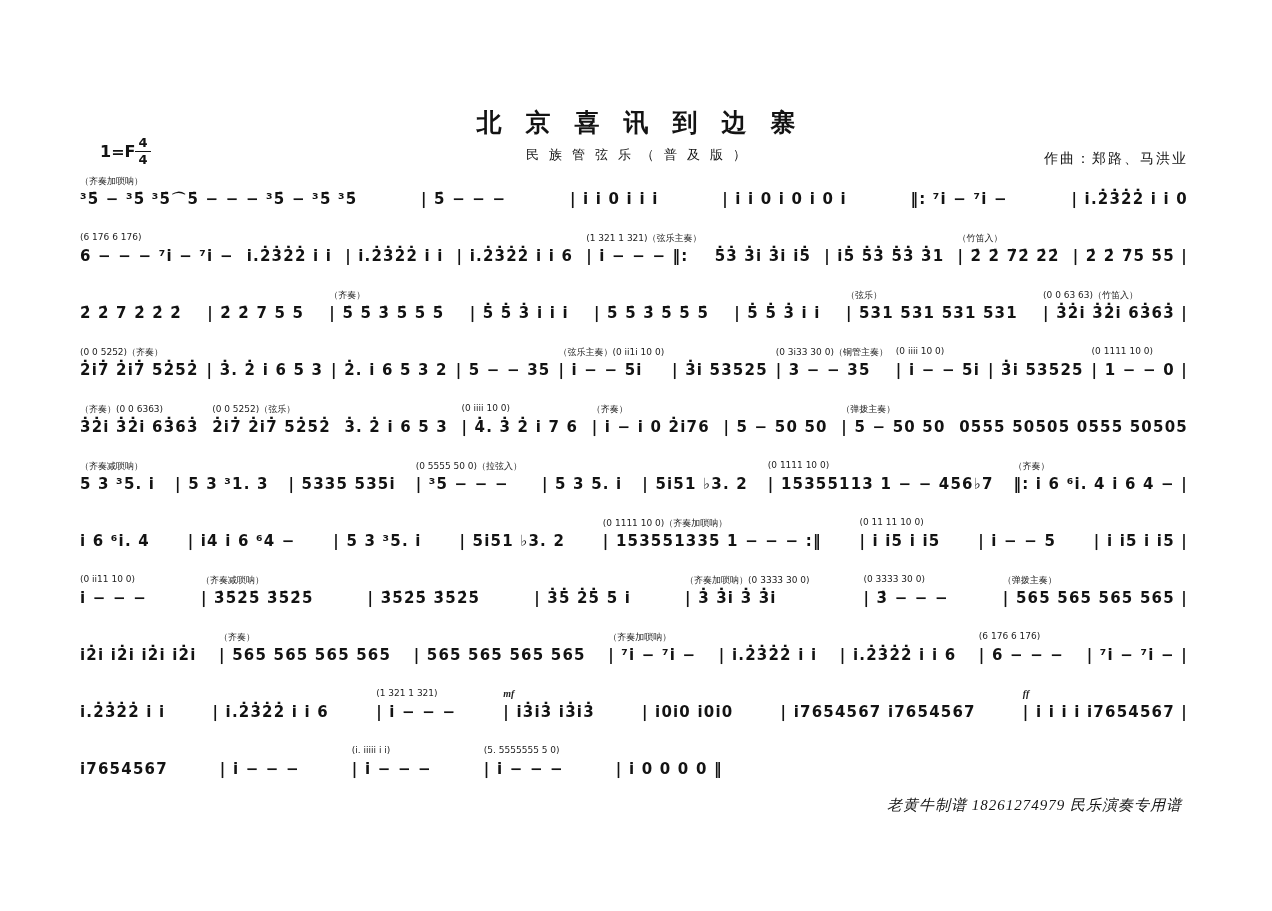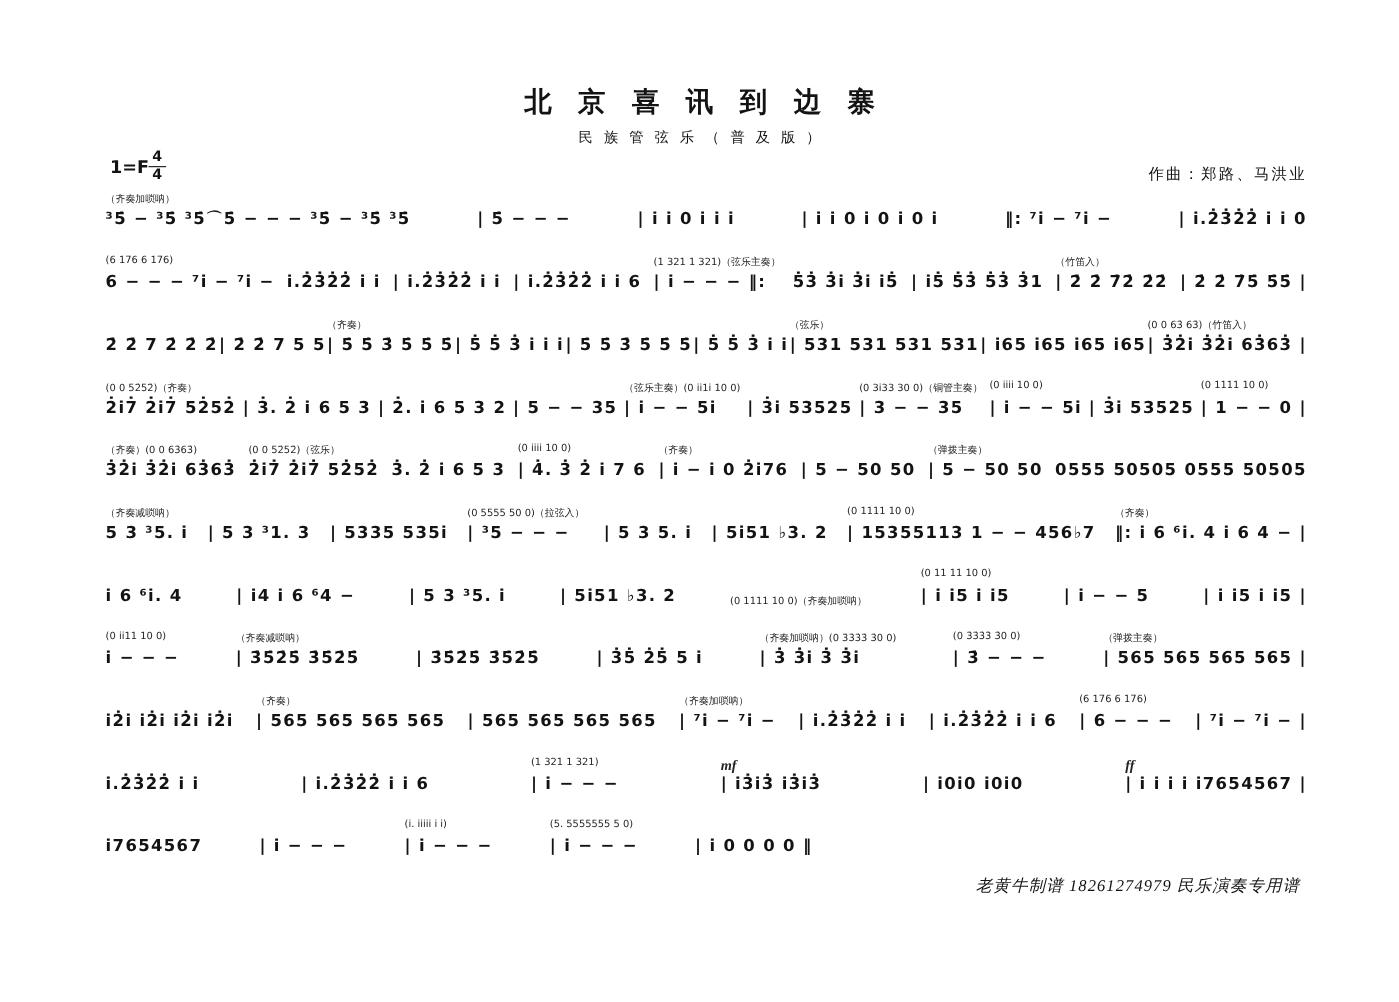--- a/index.html
+++ b/index.html
@@ -1,37 +1,37 @@
 <!DOCTYPE html>
 <html><head>
 <meta charset="utf-8">
 <style>
   html,body{margin:0;padding:0;background:#e8e8e8;}
   .sheet{position:relative;width:1272px;height:911px;background:#ffffff;color:#131313;
          font-family:"Liberation Serif",serif;overflow:hidden;}
-  .title{text-align:center;padding-top:76px;font-size:25px;font-weight:600;
+  .title{text-align:center;padding-top:106px;font-size:25px;font-weight:600;
          letter-spacing:24px;text-indent:24px;}
   .subtitle{text-align:center;margin-top:7px;font-size:13px;letter-spacing:10px;text-indent:10px;}
   .composer{position:absolute;top:150px;right:84px;font-size:14px;letter-spacing:2px;}
   .keysig{position:absolute;top:136px;left:100px;display:flex;align-items:center;
           font-family:"DejaVu Sans",sans-serif;font-weight:bold;font-size:16px;}
   .meter{display:inline-block;text-align:center;font-size:13px;line-height:1.05;}
   .meter .num{display:block;border-bottom:1.5px solid #131313;padding:0 3px 1px;}
   .meter .den{display:block;padding-top:1px;}
-  .score{position:absolute;left:96px;right:84px;top:165px;}
+  .score{position:absolute;left:80px;right:84px;top:165px;}
   .music-line{display:flex;justify-content:space-between;align-items:flex-end;
               margin-bottom:11px;min-height:46px;}
   .music-line.left{justify-content:flex-start;gap:52px;}
   .seg{flex:0 0 auto;}
   .seg .ann{font-family:"DejaVu Sans",sans-serif;font-size:9px;height:13px;
             white-space:nowrap;color:#222;letter-spacing:0;}
   .seg .notes{font-family:"DejaVu Sans","Liberation Sans",sans-serif;font-weight:bold;
               font-size:15px;line-height:1.55;letter-spacing:1.2px;white-space:nowrap;}
   .dyn{font-family:"Liberation Serif",serif;font-style:italic;font-weight:bold;
-       font-size:13px;margin-right:5px;text-align:center;}
+       font-size:10px;margin-right:5px;text-align:center;}
   .footer{position:absolute;right:90px;bottom:96px;font-style:italic;
           font-size:15px;letter-spacing:1px;margin-left:24px;}
 </style>
 </head>
 <body>
 
 <div class="sheet">
   <div class="keysig">
     <span>1=F</span>
     <span class="meter">
@@ -131,24 +131,20 @@
         </div>
         <div class="seg">
           <div class="ann"></div>
           <div class="notes">| 5̇ 5̇ 3̇ i i</div>
         </div>
         <div class="seg">
           <div class="ann">（弦乐）</div>
           <div class="notes">| 531 531 531 531</div>
         </div>
         <div class="seg">
-          <div class="ann"></div>
-          <div class="notes">| i65 i65 i65 i65</div>
-        </div>
-        <div class="seg">
           <div class="ann">(0 0 63̇ 63̇)（竹笛入）</div>
           <div class="notes">| 3̇2̇i 3̇2̇i 63̇63̇ |</div>
         </div>
       </div>
       <div class="music-line">
         <div class="seg">
           <div class="ann">(0 0 52̇52̇)（齐奏）</div>
           <div class="notes">2̇i7̇ 2̇i7̇ 52̇52̇</div>
         </div>
         <div class="seg">
@@ -268,20 +264,21 @@
         <div class="seg">
           <div class="ann"></div>
           <div class="notes">| 5 3 ³5. i</div>
         </div>
         <div class="seg">
           <div class="ann"></div>
           <div class="notes">| 5i51 ♭3. 2</div>
         </div>
         <div class="seg">
           <div class="ann">(0 1111 10 0)（齐奏加唢呐）</div>
+          <div class="notes">| 153551335 1 − − − :‖</div>
         </div>
         <div class="seg">
           <div class="ann">(0 11 11 10 0)</div>
           <div class="notes">| i i5 i i5</div>
         </div>
         <div class="seg">
           <div class="ann"></div>
           <div class="notes">| i − − 5</div>
         </div>
         <div class="seg">
@@ -366,20 +363,24 @@
           <div class="ann">(1 321 1 321)</div>
           <div class="notes">| i − − −</div>
         </div>
         <div class="seg">
           <div class="ann"><span class="dyn">mf</span></div>
           <div class="notes">| i3̇i3̇ i3̇i3̇</div>
         </div>
         <div class="seg">
           <div class="ann"></div>
           <div class="notes">| i0i0 i0i0</div>
+        </div>
+        <div class="seg">
+          <div class="ann"></div>
+          <div class="notes">| i7654567 i7654567</div>
         </div>
         <div class="seg">
           <div class="ann"><span class="dyn">ff</span></div>
           <div class="notes">| i i i i i7654567 |</div>
         </div>
       </div>
       <div class="music-line left">
         <div class="seg">
           <div class="ann"></div>
           <div class="notes">i7654567</div>

